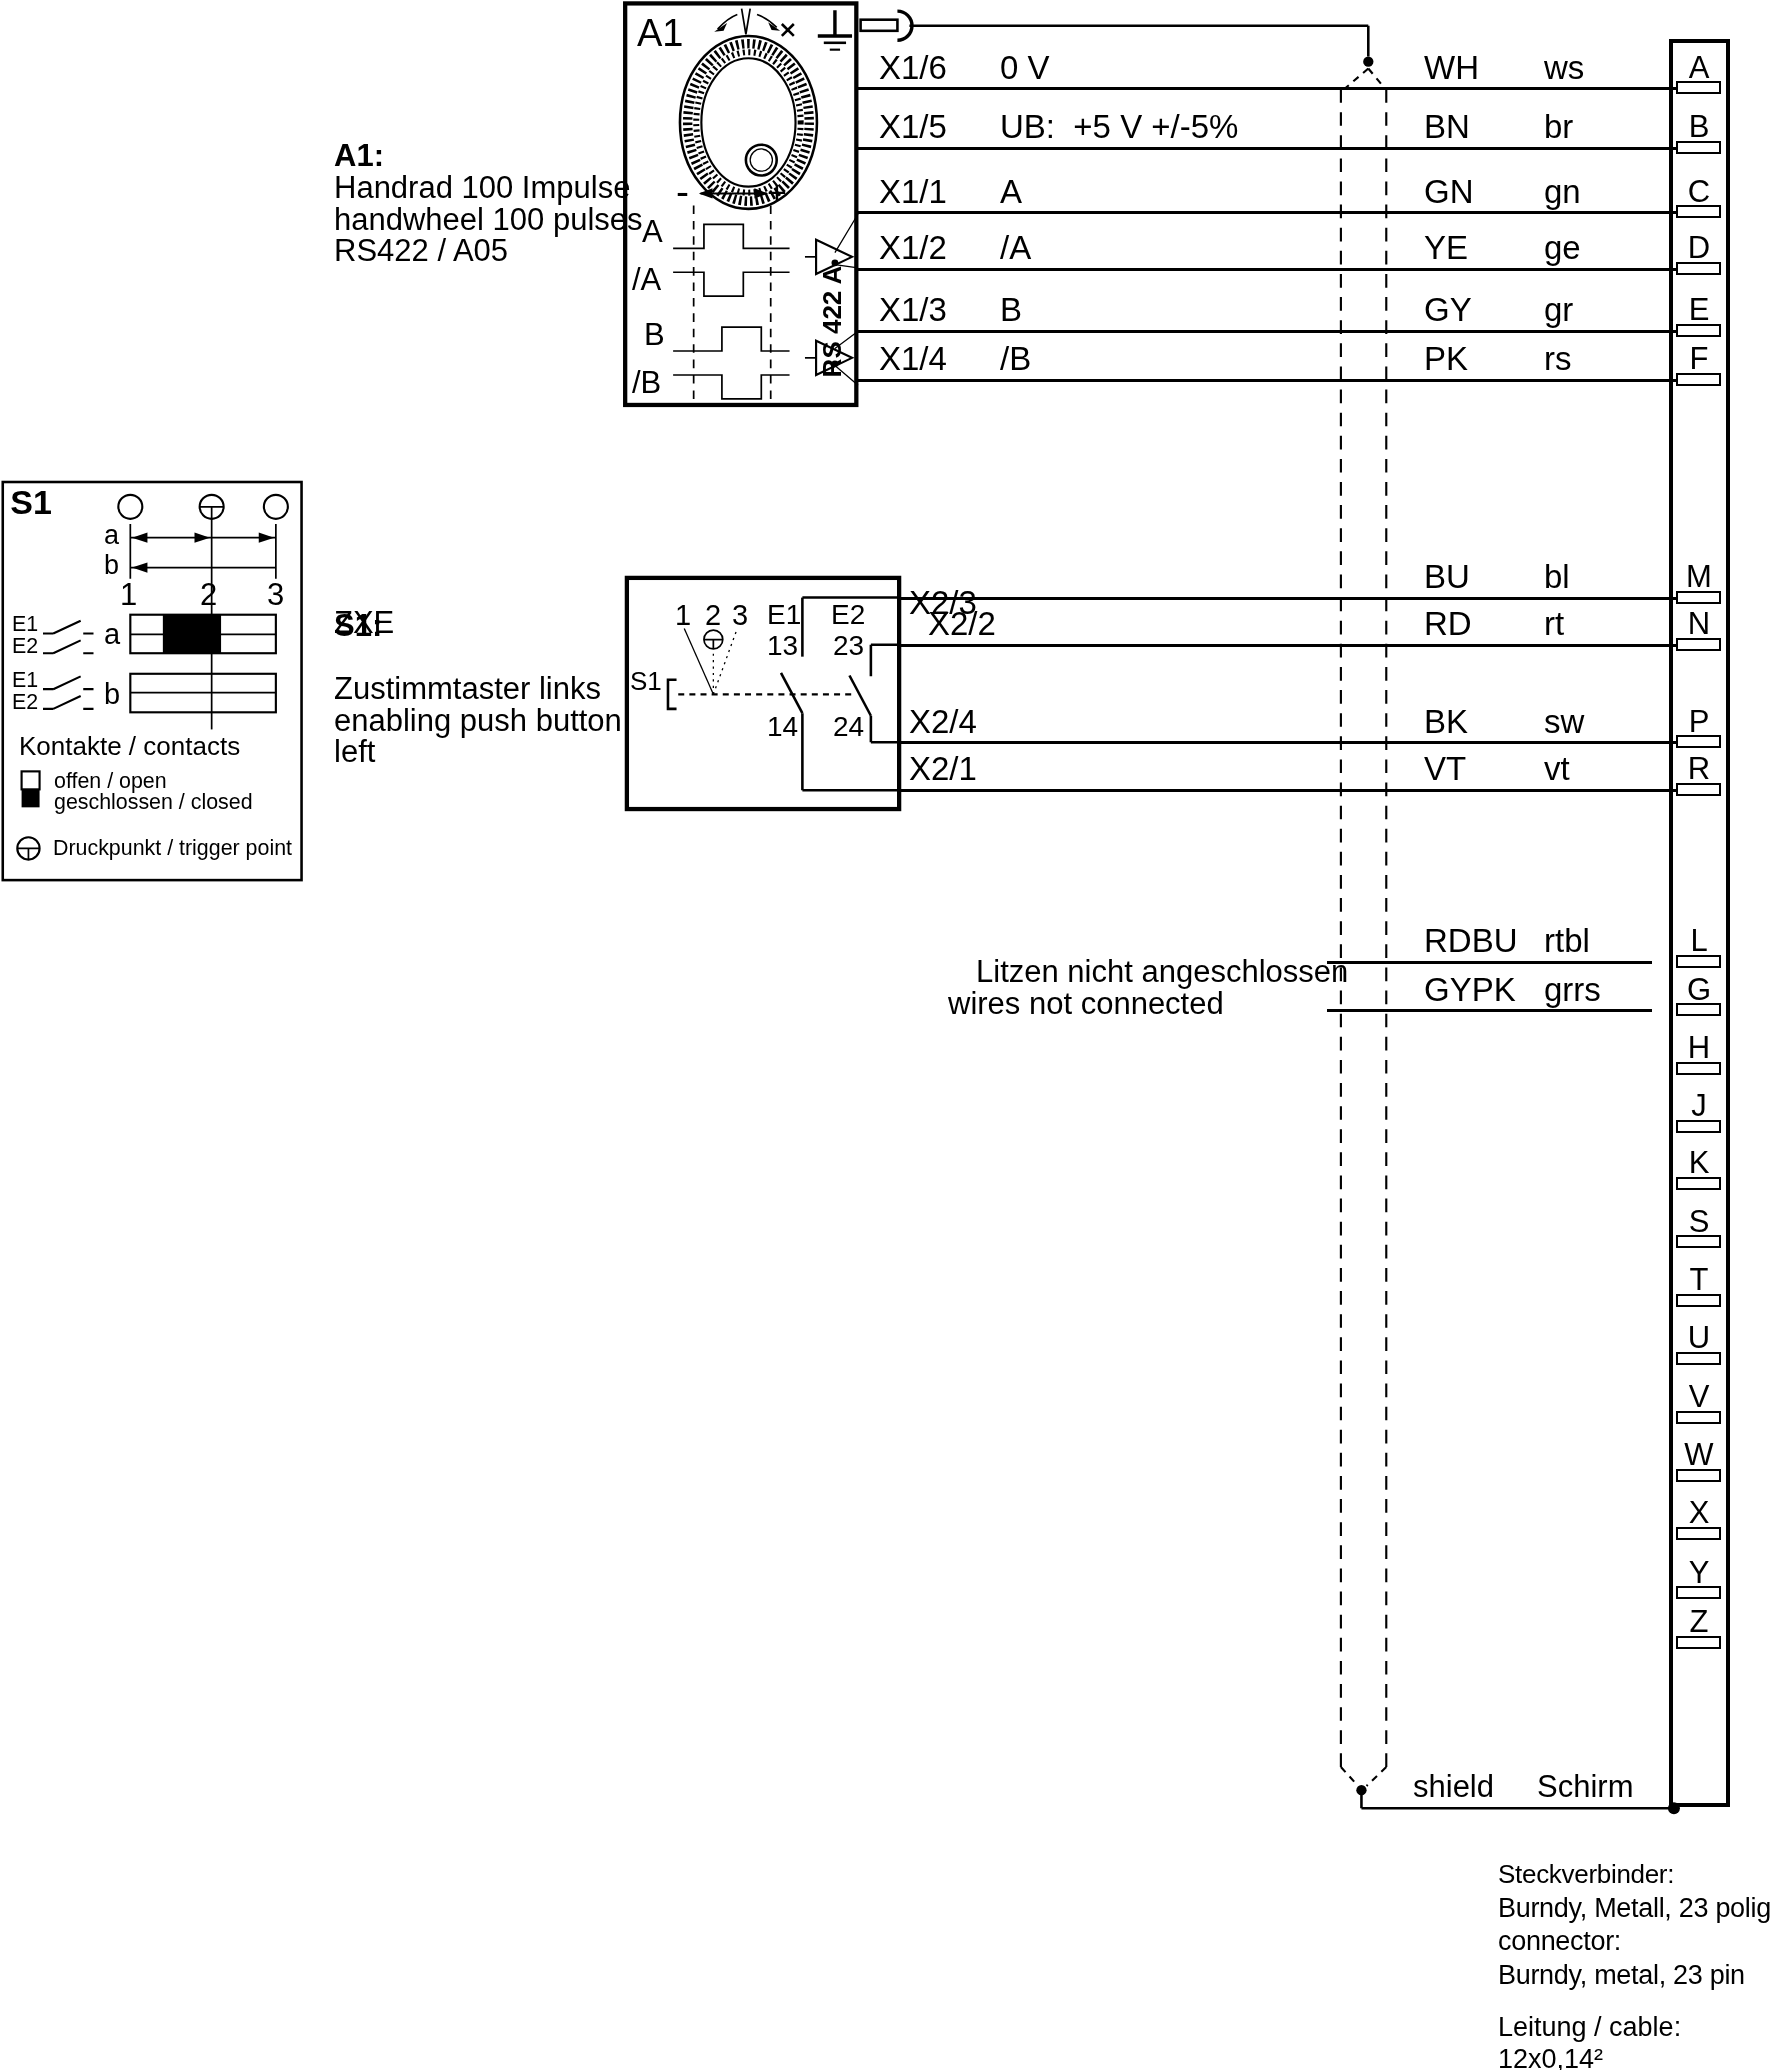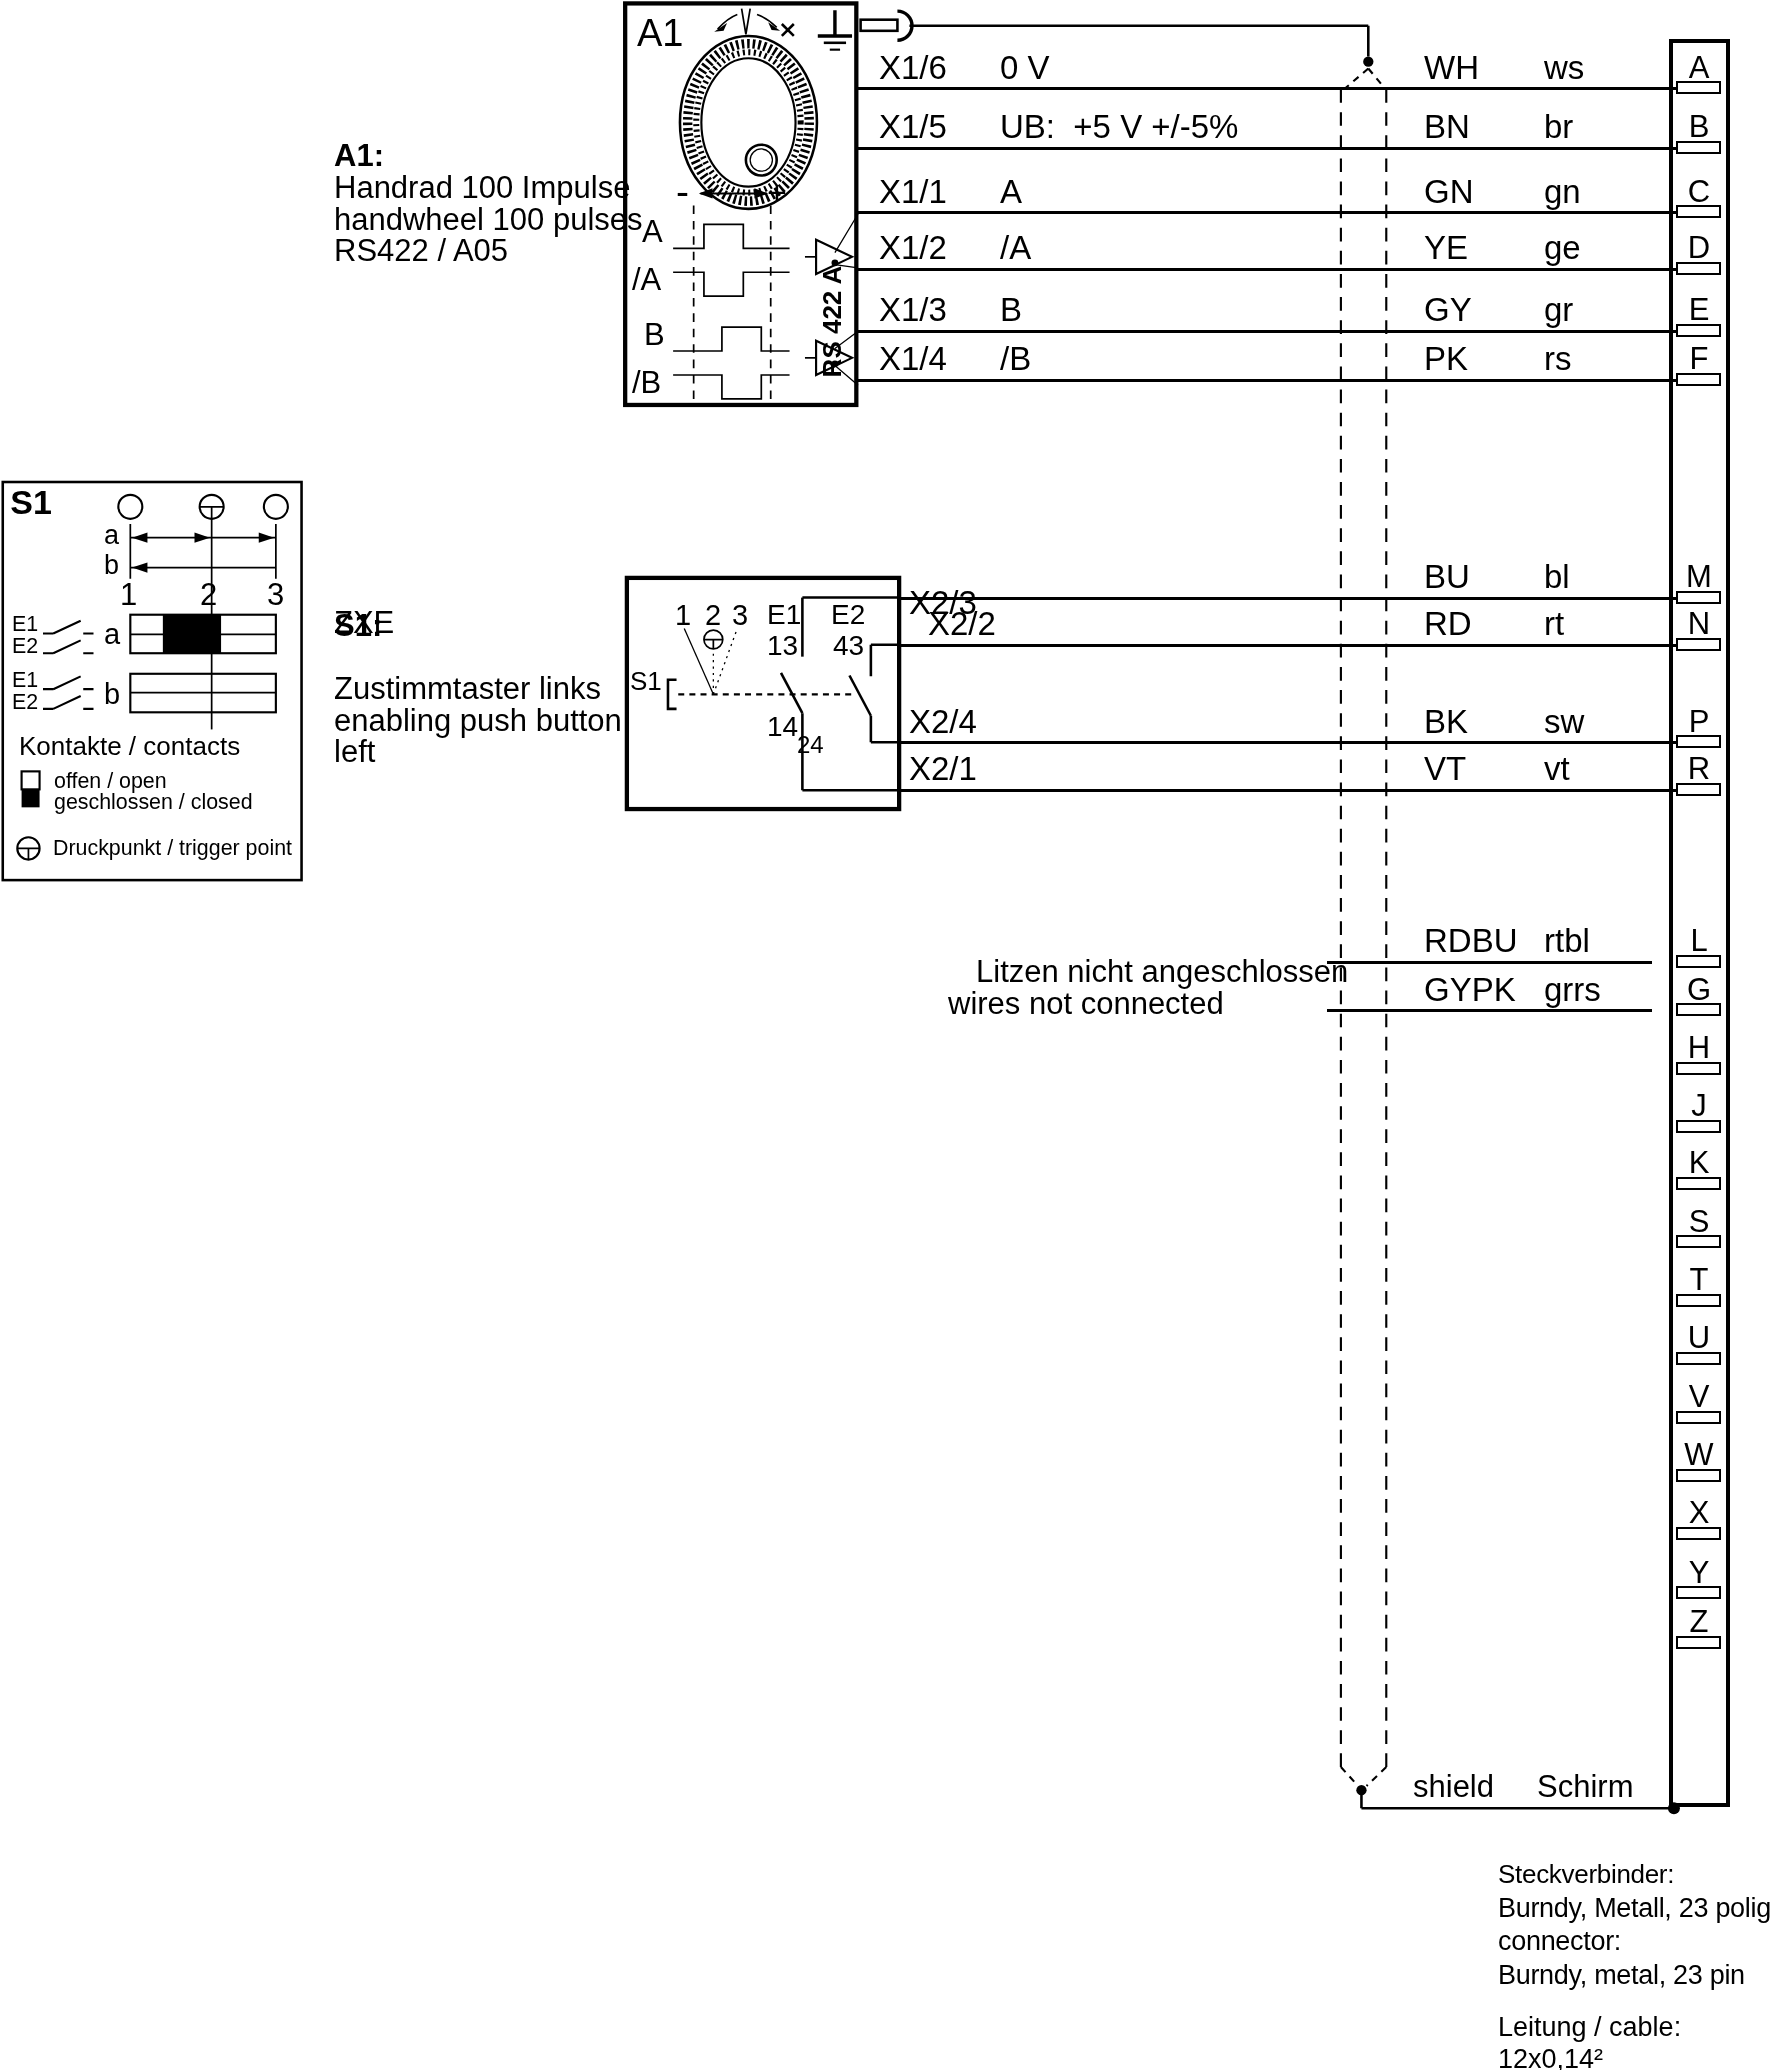--- a/index.html
+++ b/index.html
@@ -161,23 +161,23 @@
 <div class="abs desc" style="left:334px;top:705px;">enabling push button</div>
 <div class="abs desc" style="left:334px;top:736px;">left</div>
 
 <div class="abs" style="left:630px;top:666px;font-size:26px;">S1</div>
 <div class="abs" style="left:675px;top:599px;font-size:29px;">1</div>
 <div class="abs" style="left:705px;top:599px;font-size:29px;">2</div>
 <div class="abs" style="left:732px;top:599px;font-size:29px;">3</div>
 <div class="abs" style="left:767px;top:599px;font-size:28px;">E1</div>
 <div class="abs" style="left:831px;top:599px;font-size:28px;">E2</div>
 <div class="abs" style="left:767px;top:630px;font-size:28px;">13</div>
-<div class="abs" style="left:833px;top:630px;font-size:28px;">43</div>
+<div class="abs" style="left:833px;top:630px;font-size:28px;">23</div>
 <div class="abs" style="left:767px;top:711px;font-size:28px;">14</div>
-<div class="abs" style="left:797px;top:711px;font-size:24px;margin-top:20px;">24</div>
+<div class="abs" style="left:833px;top:711px;font-size:28px;">24</div>
 
 <div class="abs bold" style="left:10.3px;top:483px;font-size:34px;">S1</div>
 <div class="abs" style="left:104px;top:520px;font-size:27px;">a</div>
 <div class="abs" style="left:104px;top:550px;font-size:27px;">b</div>
 <div class="abs" style="left:120px;top:577px;font-size:31px;">1</div>
 <div class="abs" style="left:200px;top:577px;font-size:31px;">2</div>
 <div class="abs" style="left:267px;top:577px;font-size:31px;">3</div>
 <div class="abs" style="left:104px;top:618px;font-size:29px;">a</div>
 <div class="abs" style="left:104px;top:678px;font-size:29px;">b</div>
 <div class="abs legend-small" style="left:12px;top:613px;">E1</div>

